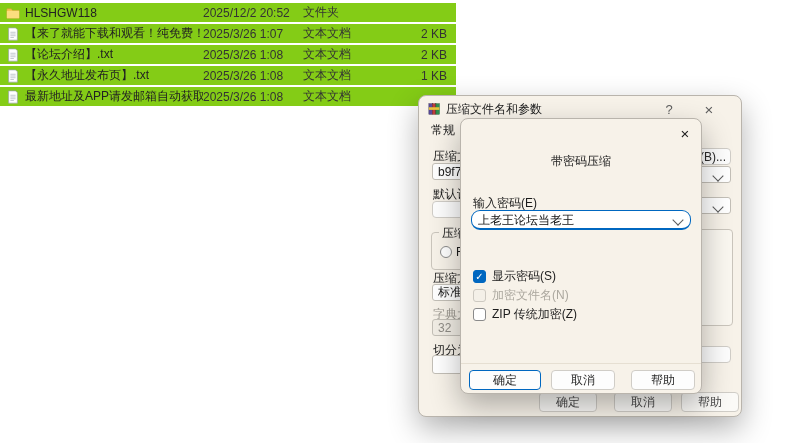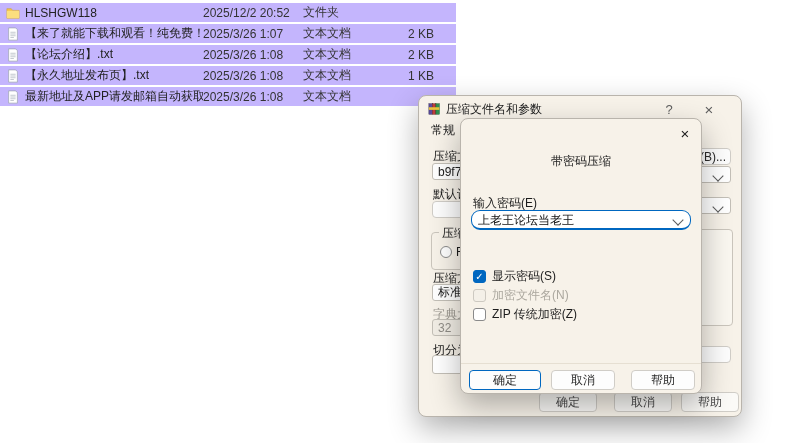--- a/index.html
+++ b/index.html
@@ -1,26 +1,26 @@
 <!DOCTYPE html>
 <html><head>
 <meta charset="utf-8">
 <style>
   html,body{margin:0;padding:0;}
   body{font-family:"Liberation Sans","DejaVu Sans",sans-serif;background:#fff;}
   .stage{position:relative;width:800px;height:443px;overflow:hidden;background:#fff;}
 
   
-  .filerow{position:absolute;left:0;width:456px;height:19px;background:#c4b5fd;
+  .filerow{position:absolute;left:0;width:456px;height:19px;background:#84cc16;
            display:flex;align-items:center;font-size:12px;color:#222;}
   .filerow .ficon{width:14px;height:14px;margin-left:6px;flex:0 0 14px;}
   .filerow .fname{margin-left:5px;width:178px;white-space:nowrap;overflow:hidden;}
   .filerow .fdate{width:100px;white-space:nowrap;color:#333;}
   .filerow .ftype{width:92px;white-space:nowrap;color:#333;}
-  .filerow .fsize{width:52px;text-align:center;padding-right:2px;color:#333;}
+  .filerow .fsize{width:52px;text-align:right;padding-right:2px;color:#333;}
 
   
   .dlg{position:absolute;background:#f7f2e9;border:1px solid #b9b4ac;border-radius:8px;
        box-shadow:0 12px 30px rgba(0,0,0,.30);font-size:12px;color:#1c1c1c;}
   .titlebar{position:absolute;left:0;top:0;right:0;height:26px;display:flex;align-items:center;}
   .titletext{margin-left:4px;white-space:nowrap;}
   .winbtn{position:absolute;top:4px;width:20px;height:18px;display:flex;align-items:center;
           justify-content:center;color:#5f5f5f;font-size:13px;cursor:default;}
   .rarico{width:14px;height:14px;margin-left:9px;flex:0 0 14px;}
 

